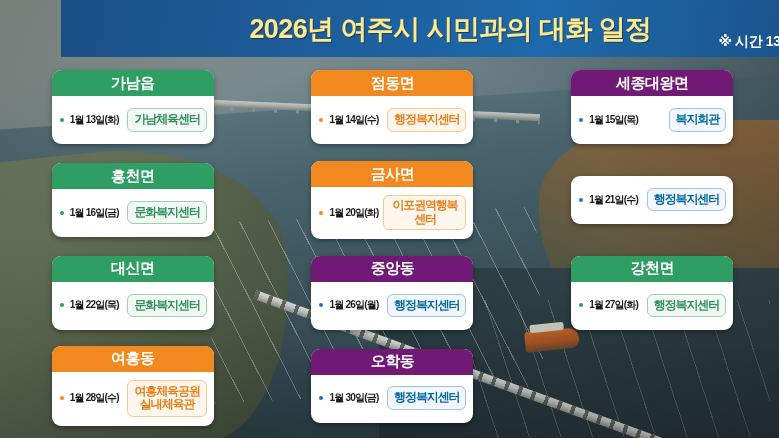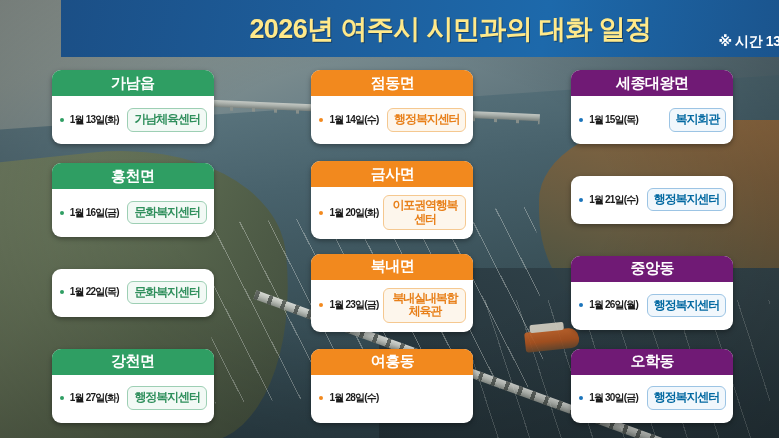--- a/index.html
+++ b/index.html
@@ -280,38 +280,29 @@
         <div class="card-body">
           <span class="bullet"></span>
           <span class="date">1월 21일(수)</span>
           <span class="venue">행정복지센터</span>
         </div>
       </div>
     </div>
 
     <div class="cell">
       <div class="card theme-green">
+        <div class="card-header">대신면</div>
         <div class="card-body">
           <span class="bullet"></span>
           <span class="date">1월 22일(목)</span>
           <span class="venue">문화복지센터</span>
         </div>
       </div>
     </div>
     <div class="cell">
-      <div class="card theme-orange">
-        <div class="card-header">북내면</div>
-        <div class="card-body">
-          <span class="bullet"></span>
-          <span class="date">1월 23일(금)</span>
-          <span class="venue small">북내실내복합체육관</span>
-        </div>
-      </div>
-    </div>
-    <div class="cell">
       <div class="card theme-blue">
         <div class="card-header">중앙동</div>
         <div class="card-body">
           <span class="bullet"></span>
           <span class="date">1월 26일(월)</span>
           <span class="venue">행정복지센터</span>
         </div>
       </div>
     </div>
 
@@ -324,20 +315,22 @@
           <span class="venue">행정복지센터</span>
         </div>
       </div>
     </div>
     <div class="cell">
       <div class="card theme-orange">
         <div class="card-header">여흥동</div>
         <div class="card-body">
           <span class="bullet"></span>
           <span class="date">1월 28일(수)</span>
+          <span class="venue">여흥체육공원
+실내체육관</span>
         </div>
       </div>
     </div>
     <div class="cell">
       <div class="card theme-blue">
         <div class="card-header">오학동</div>
         <div class="card-body">
           <span class="bullet"></span>
           <span class="date">1월 30일(금)</span>
           <span class="venue">행정복지센터</span>

